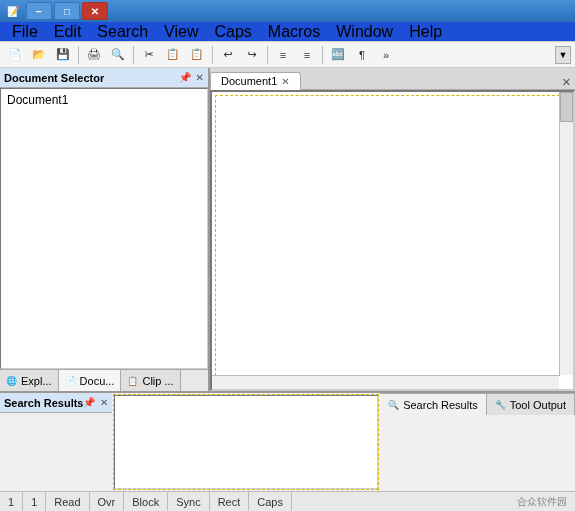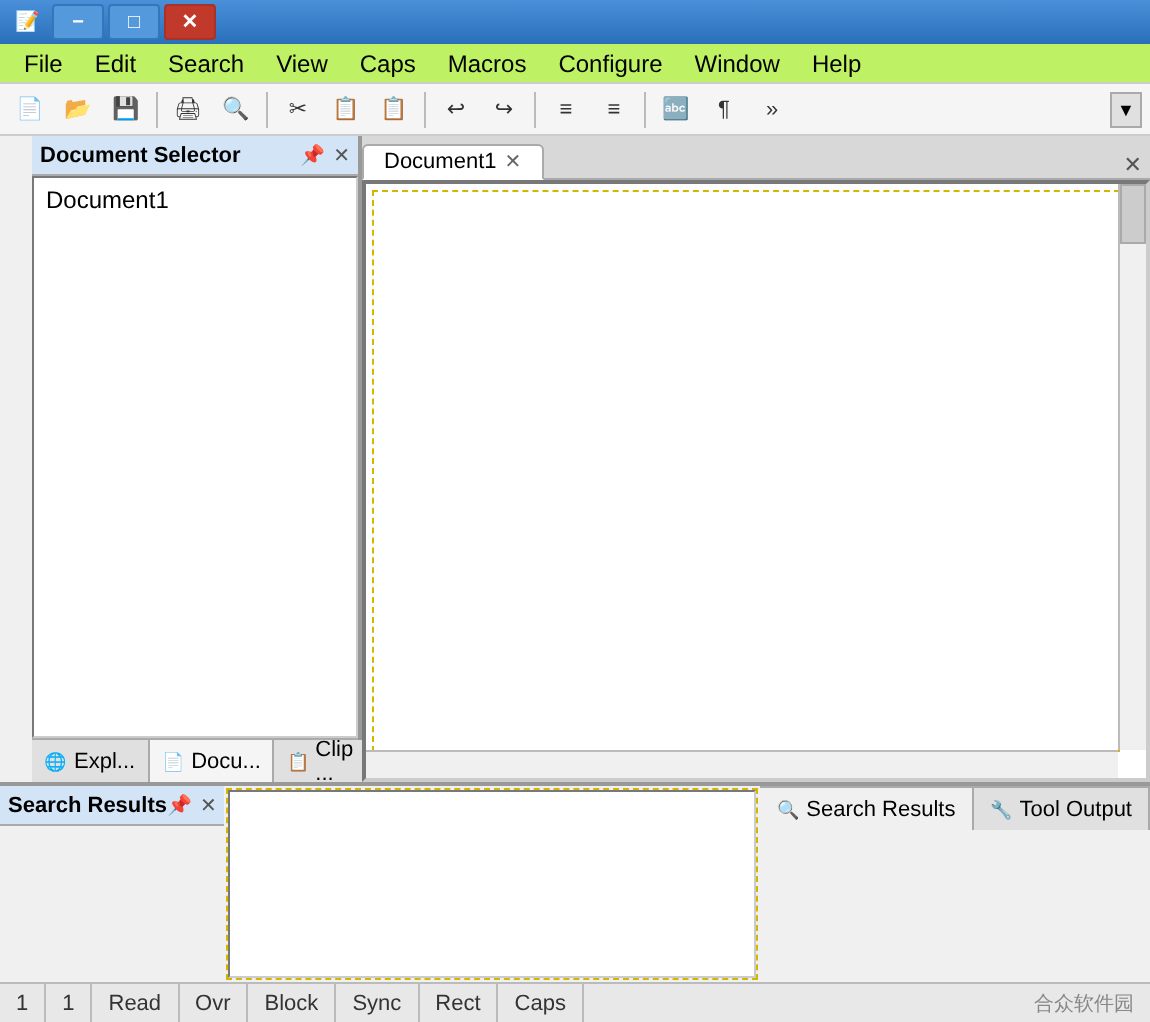--- a/index.html
+++ b/index.html
@@ -48,27 +48,27 @@
       display: flex;
       align-items: center;
       justify-content: center;
       cursor: pointer;
       border-radius: 2px;
     }
     .title-btn.close { background: #c0392b; border-color: #a93226; }
 
     
     .menu-bar {
-      background: #bef264;
+      background: #1d4ed8;
       border-bottom: 1px solid #ccc;
       display: flex;
       height: 20px;
       align-items: center;
       padding: 0 4px;
-      font-size: 12px;
+      font-size: 16px;
     }
     .menu-item {
       padding: 2px 8px;
       cursor: pointer;
       border-radius: 2px;
     }
 
     
     .toolbar {
       background: #f5f5f5;
@@ -142,25 +142,24 @@
 
     
     .workspace {
       display: flex;
       flex: 1;
       overflow: hidden;
     }
 
     
     .left-panel {
-      width: 181px;
+      width: 210px;
       display: flex;
       flex-direction: column;
       border-right: 2px solid #999;
-      padding-left: 16px;
     }
     .panel-header {
       background: #d4e4f7;
       border-bottom: 1px solid #aaa;
       display: flex;
       align-items: center;
       justify-content: space-between;
       padding: 2px 4px;
       font-size: 11px;
       height: 20px;
@@ -375,21 +374,20 @@
   </div>
 </div>
 
 <div class="menu-bar">
   <span class="menu-item">File</span>
   <span class="menu-item">Edit</span>
   <span class="menu-item">Search</span>
   <span class="menu-item">View</span>
   <span class="menu-item">Caps</span>
   <span class="menu-item">Macros</span>
-  <span class="menu-item">Configure</span>
   <span class="menu-item">Window</span>
   <span class="menu-item">Help</span>
 </div>
 
 <div class="toolbar">
   <button class="toolbar-btn">📄</button>
   <button class="toolbar-btn">📂</button>
   <button class="toolbar-btn">💾</button>
   <div class="toolbar-sep"></div>
   <button class="toolbar-btn">🖨</button>

